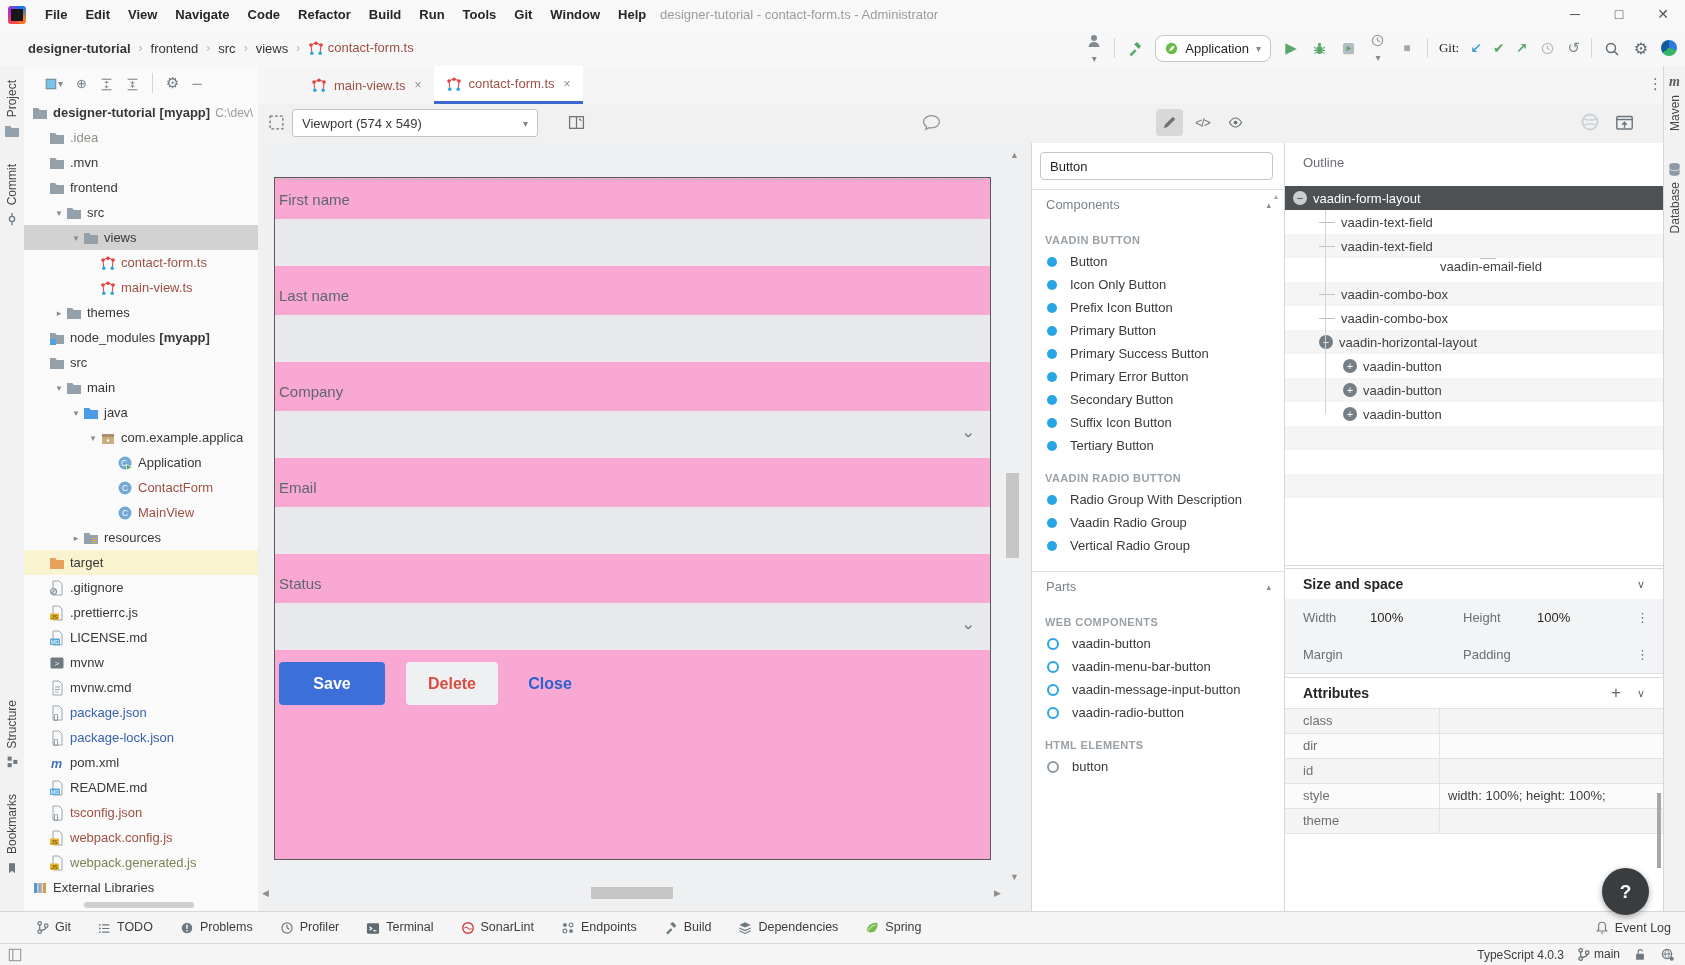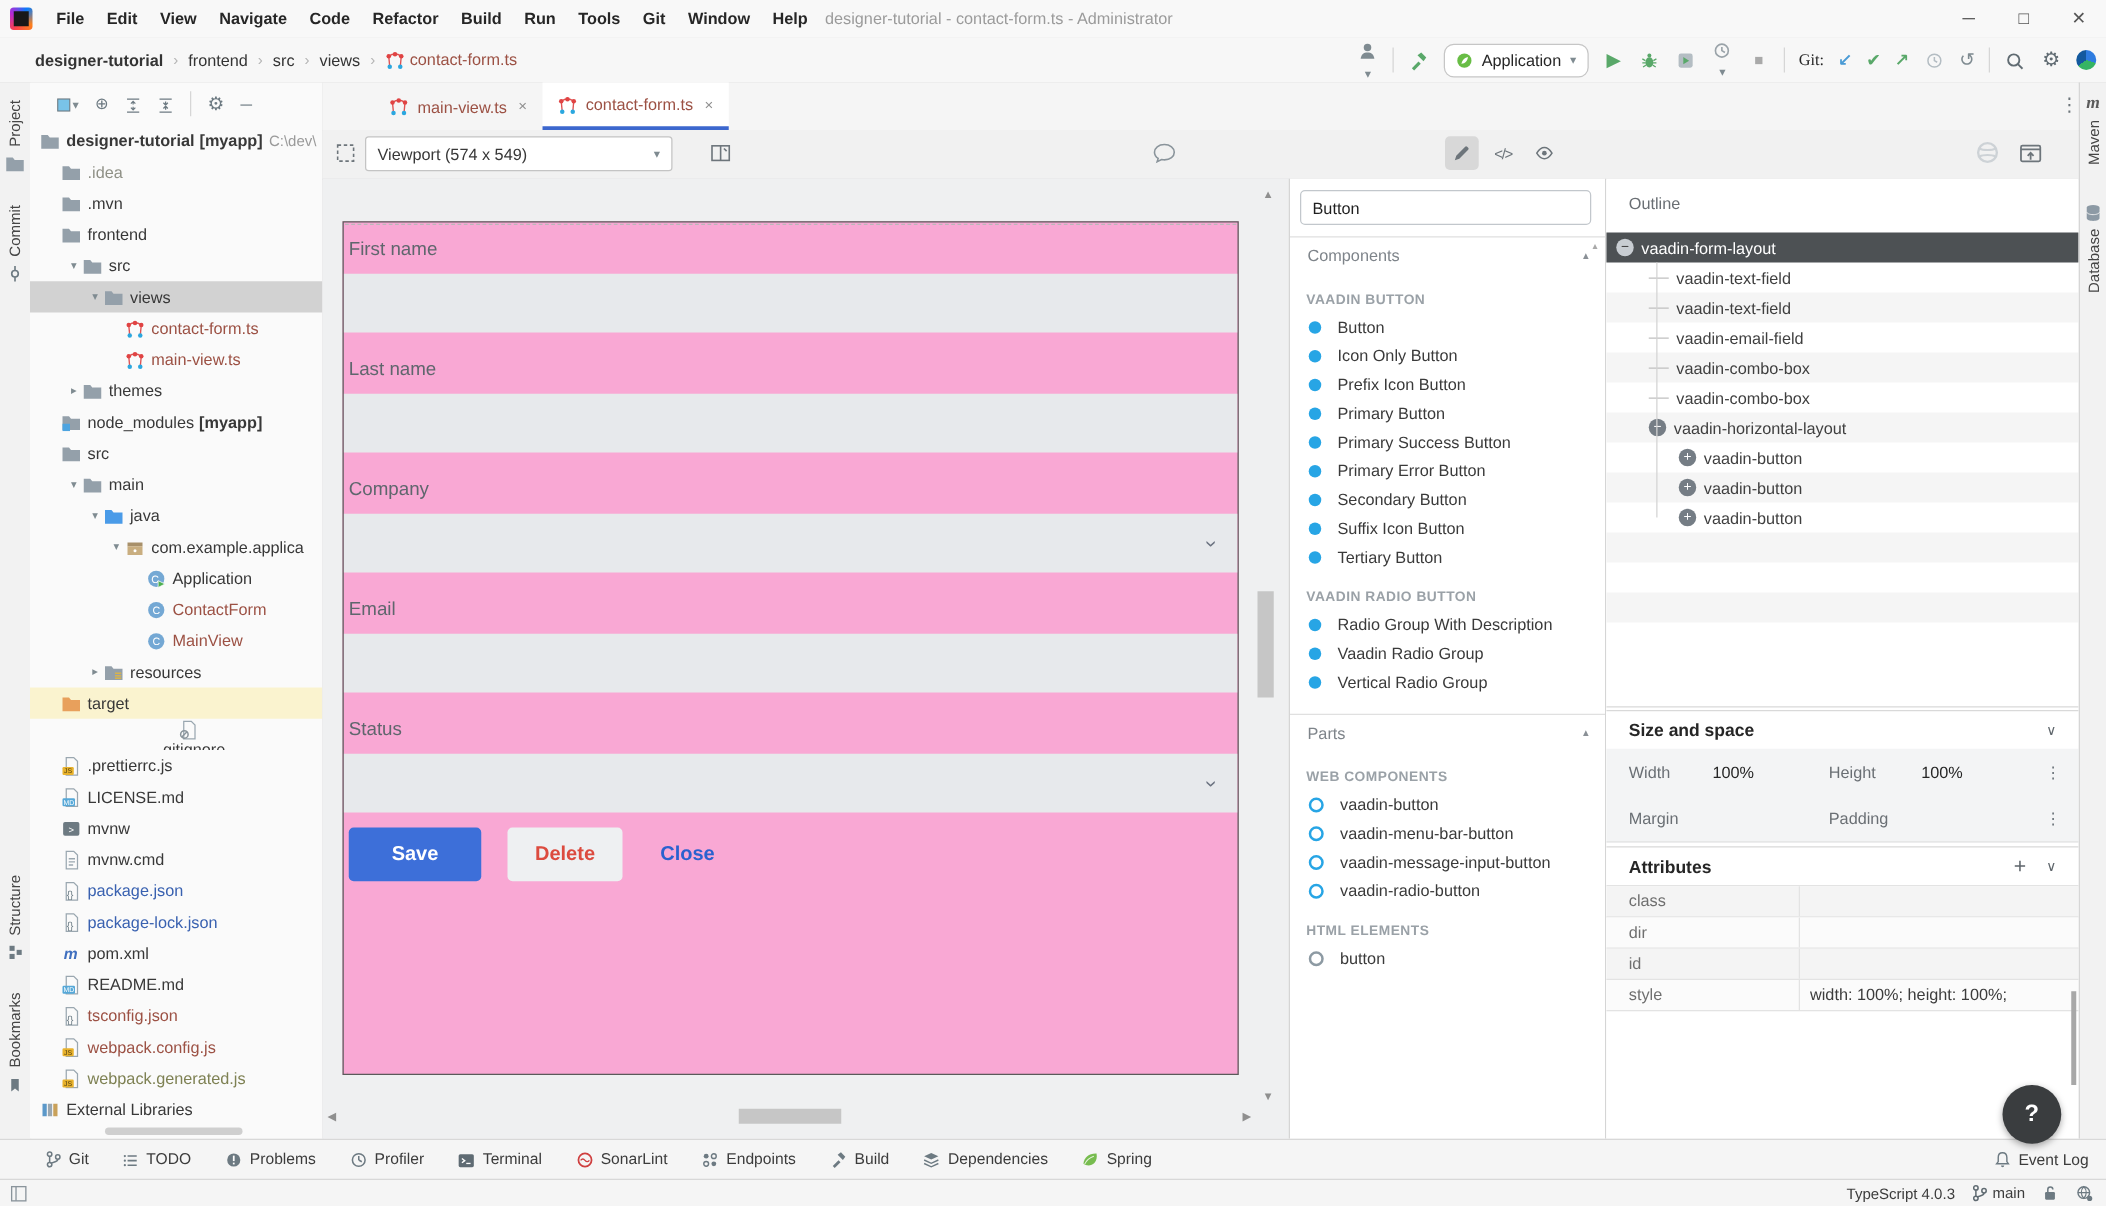--- a/index.html
+++ b/index.html
@@ -476,21 +476,21 @@
               <path d="M9 7.5h5M9 9.5h5M9 11.5h5" stroke="#d8b34c" stroke-width="1.2"></path>
             </svg></span>
           <span class="tree-label">resources</span>
         </div>
         <div class="tree-row warn" style="padding-left: 25px;">
           <span class="tico"><svg class="svgic" width="16" height="14" viewBox="0 0 16 14">
               <path d="M1 2h5.2l1.6 2H15v9H1z" fill="#e8a05c"></path>
             </svg></span>
           <span class="tree-label">target</span>
         </div>
-        <div class="tree-row" style="padding-left: 25px; flex-direction: column;">
+        <div class="tree-row" style="padding-left: 25px;">
           <span class="tico"><svg class="svgic" width="16" height="16" viewBox="0 0 16 16">
               <path d="M4 1h6l3 3v11H4z" fill="#fafafa" stroke="#9aa7b0"></path>
               <circle cx="4.5" cy="11.5" r="3" fill="none" stroke="#8a949b" stroke-width="1.2"></circle>
               <path d="M2.4 13.6l4.2-4.2" stroke="#8a949b" stroke-width="1.2"></path>
             </svg></span>
           <span class="tree-label">.gitignore</span>
         </div>
         <div class="tree-row" style="padding-left: 25px;">
           <span class="tico"><svg class="svgic" width="16" height="16" viewBox="0 0 16 16">
               <path d="M4 1h6l3 3v11H4z" fill="#fafafa" stroke="#9aa7b0"></path>
@@ -803,21 +803,21 @@
           <span class="o-label">vaadin-form-layout</span>
         </div>
         <div class="o-row" style="padding-left: 34px;">
           <span class="o-dash"></span>
           <span class="o-label">vaadin-text-field</span>
         </div>
         <div class="o-row stripe" style="padding-left: 34px;">
           <span class="o-dash"></span>
           <span class="o-label">vaadin-text-field</span>
         </div>
-        <div class="o-row" style="padding-left: 34px;">
+        <div class="o-row" style="padding-left: 34px; flex-direction: column;">
           <span class="o-dash"></span>
           <span class="o-label">vaadin-email-field</span>
         </div>
         <div class="o-row stripe" style="padding-left: 34px;">
           <span class="o-dash"></span>
           <span class="o-label">vaadin-combo-box</span>
         </div>
         <div class="o-row" style="padding-left: 34px;">
           <span class="o-dash"></span>
           <span class="o-label">vaadin-combo-box</span>
@@ -890,20 +890,24 @@
           <div class="attr-name">dir</div>
           <div class="attr-value"></div>
         </div>
         <div class="attr-row">
           <div class="attr-name">id</div>
           <div class="attr-value"></div>
         </div>
         <div class="attr-row">
           <div class="attr-name">style</div>
           <div class="attr-value">width: 100%; height: 100%;</div>
+        </div>
+        <div class="attr-row">
+          <div class="attr-name">theme</div>
+          <div class="attr-value"></div>
         </div>
       </div>
     <div id="props-thumb" class="abs"></div>
   </div>
 
   <div id="rightstrip" class="abs">
     <div id="rstrip-items">
         <div class="rstrip-item">
           <span class="tico"><span class="maven-m">m</span></span>
           <span class="strip-label">Maven</span>

